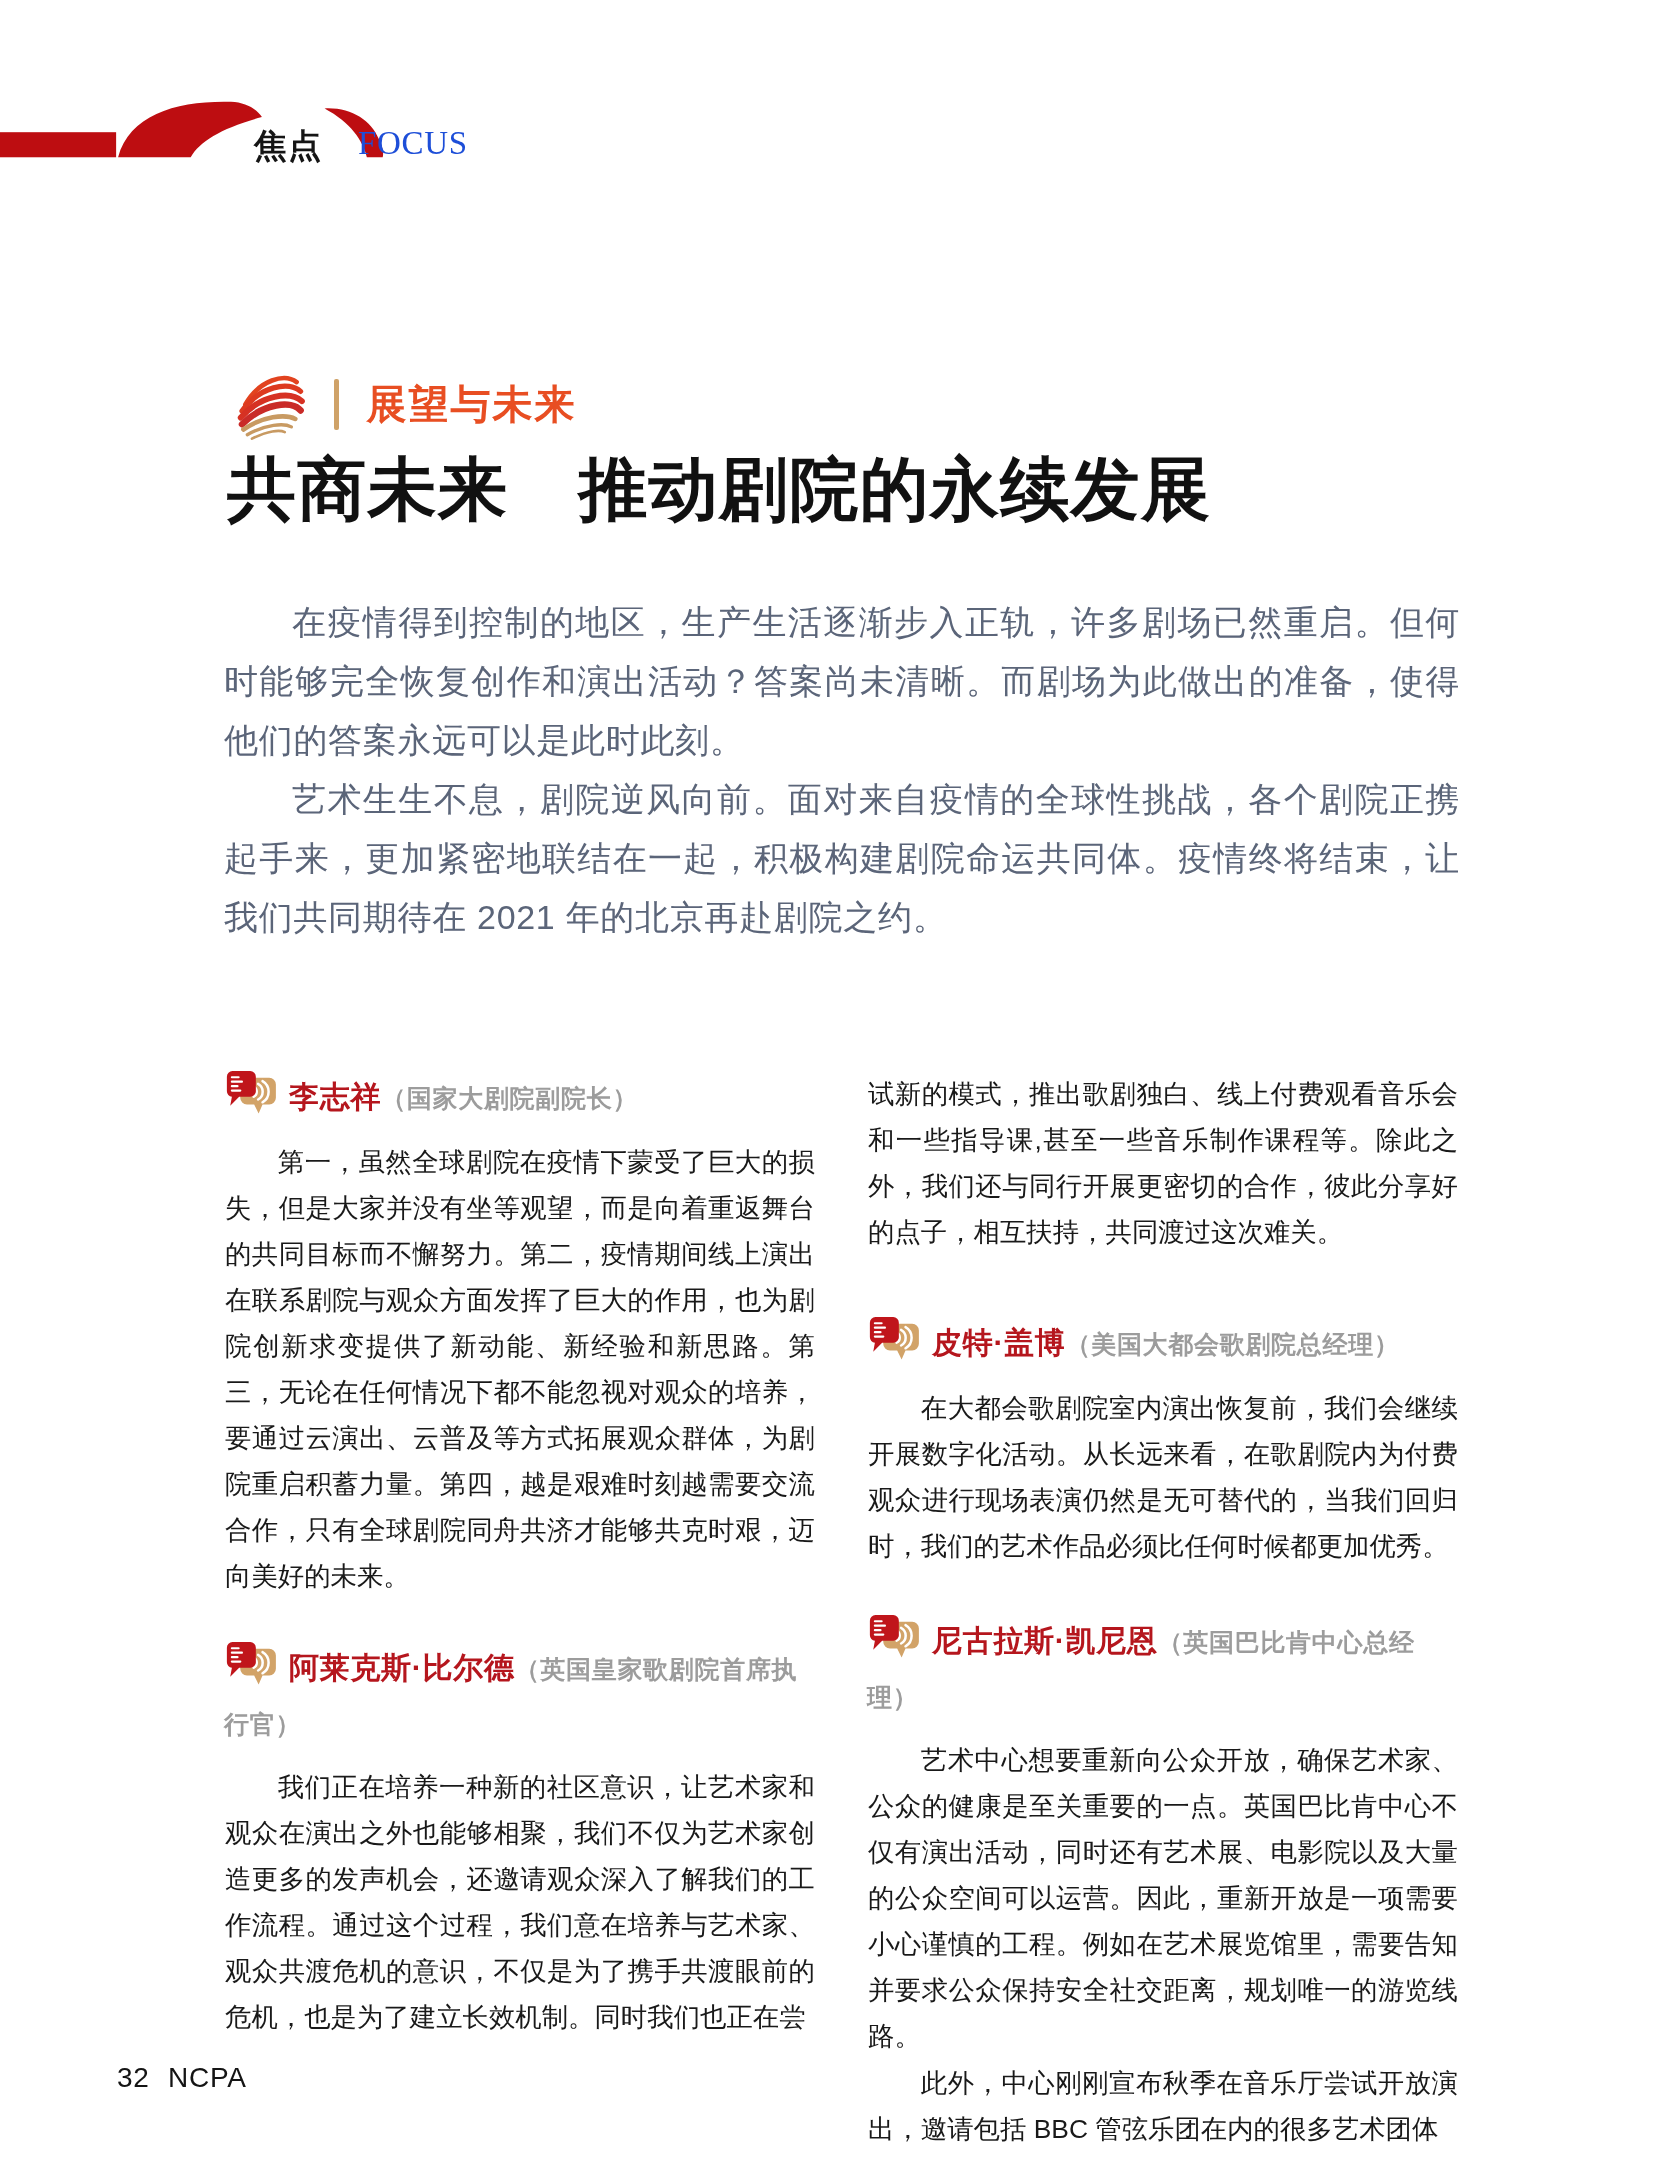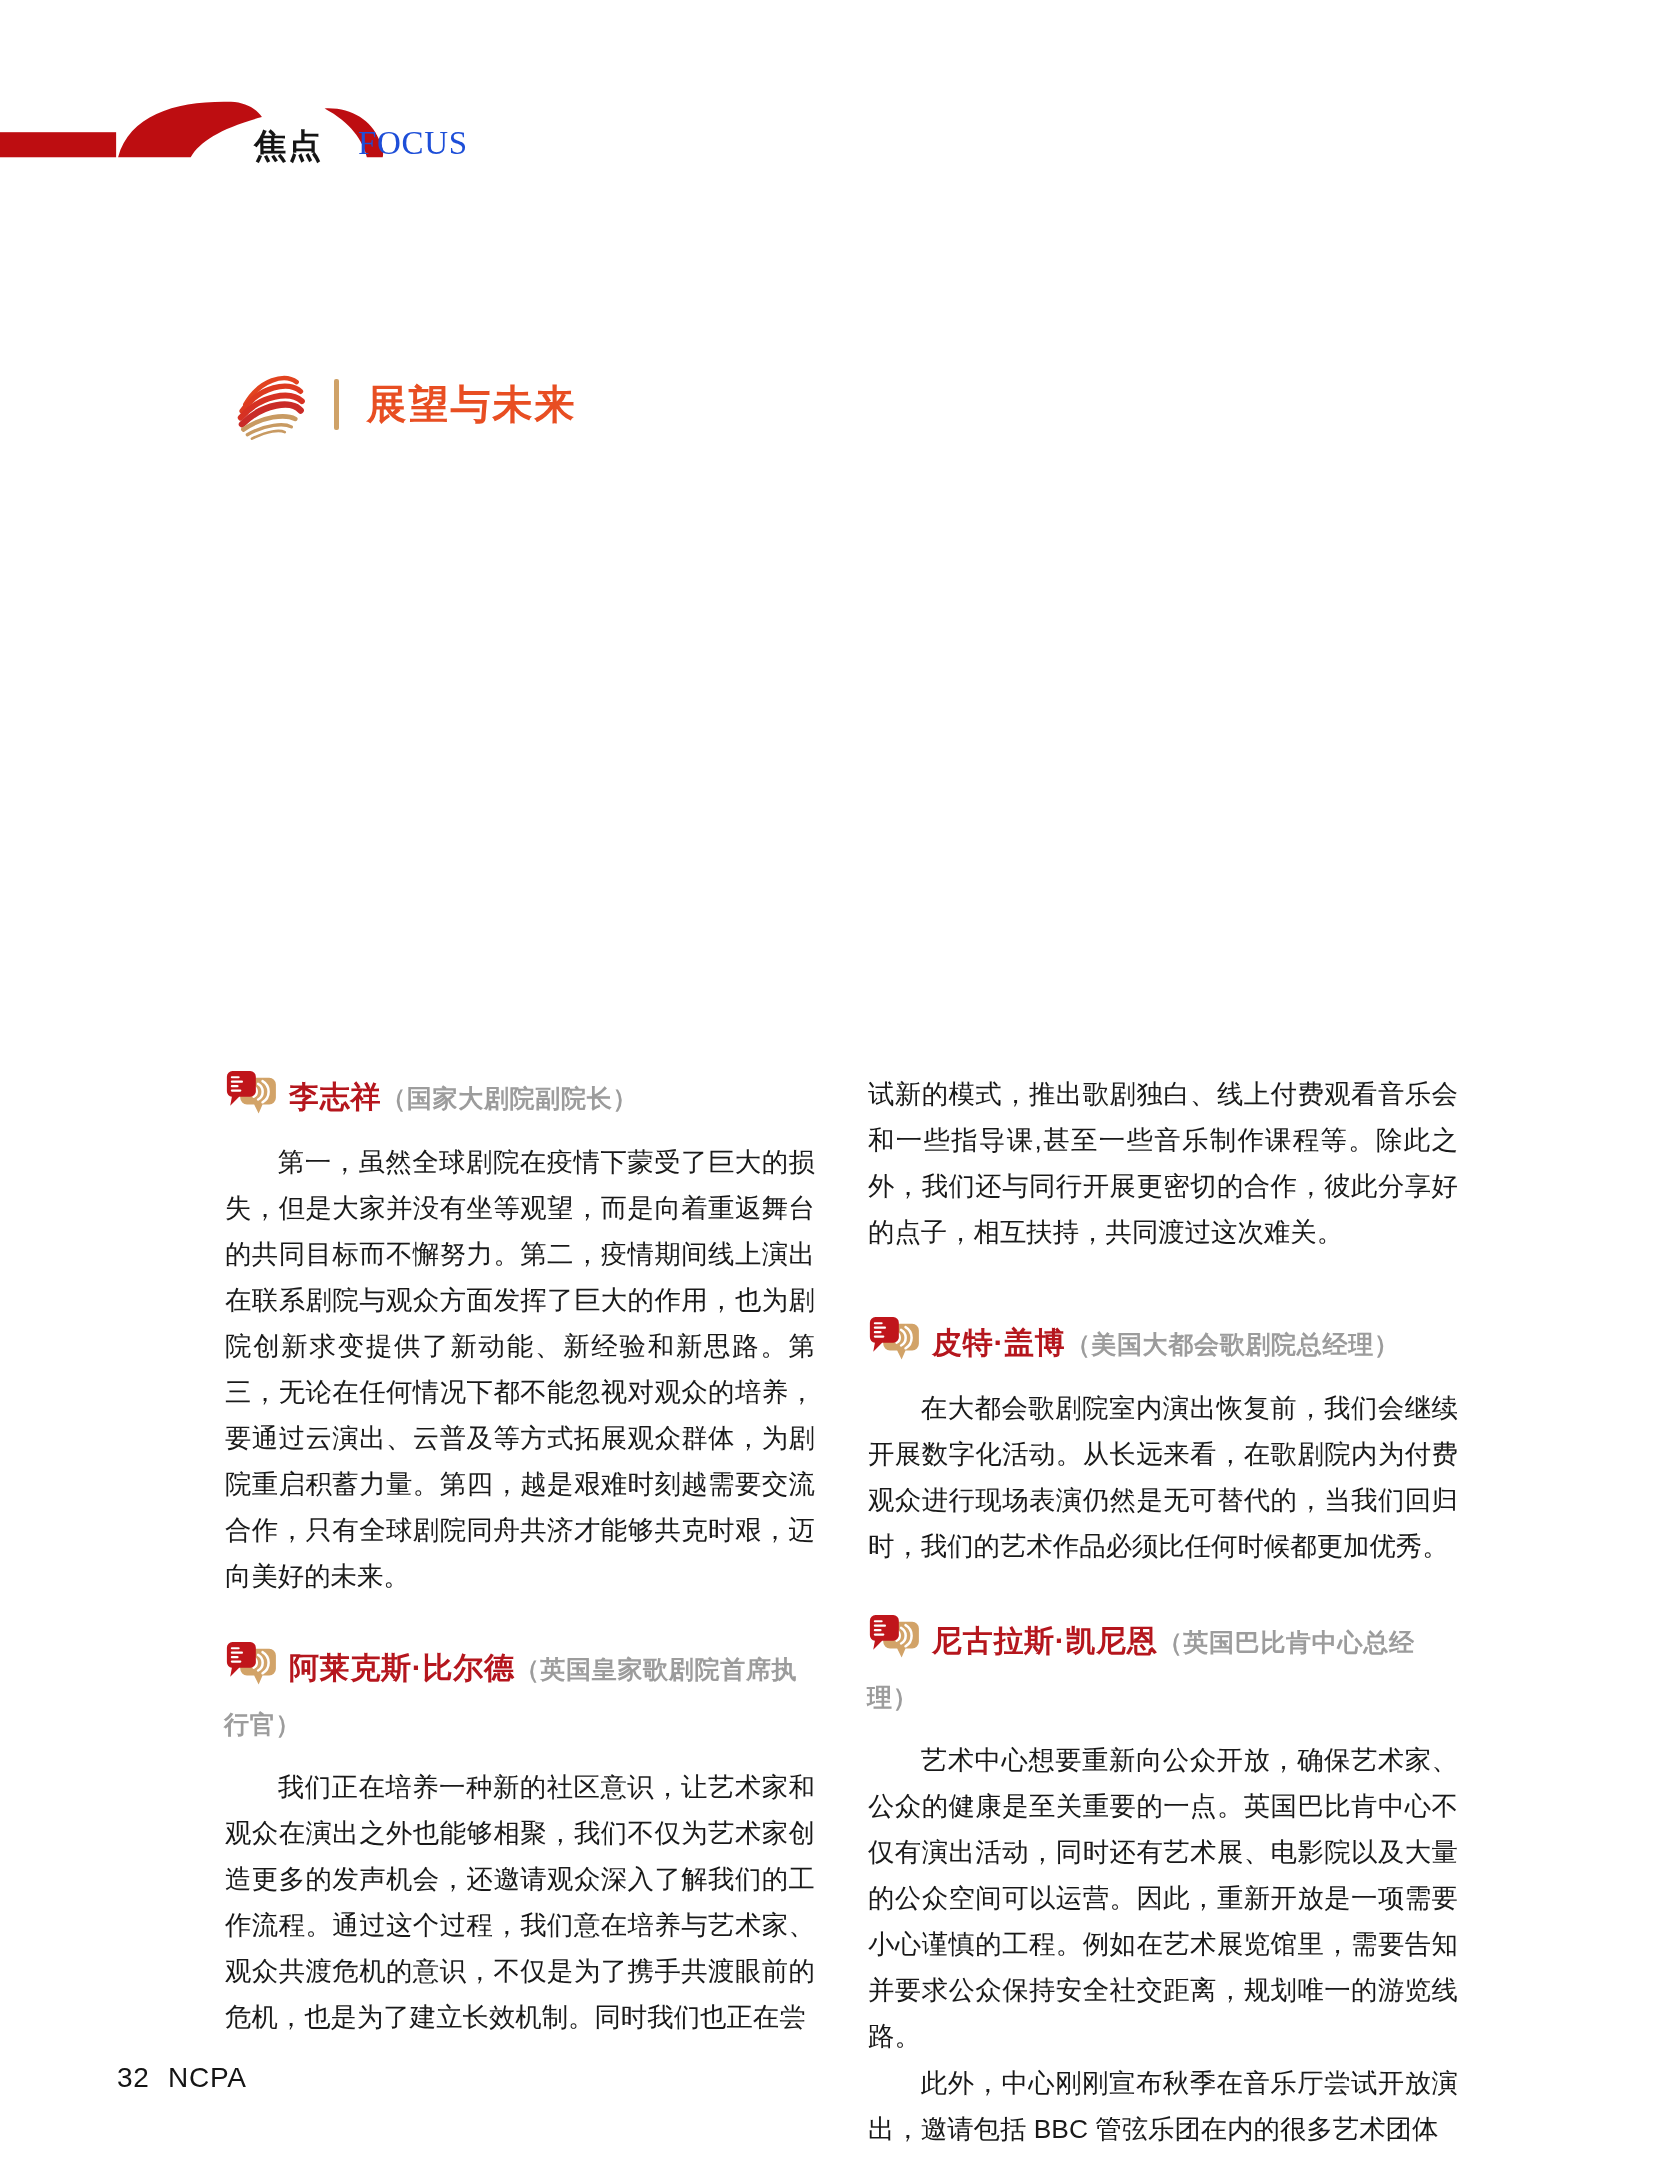--- a/index.html
+++ b/index.html
@@ -66,21 +66,26 @@
           <path d="M17,92 C46,72 81,68 96,76" stroke="#c89a62" stroke-width="7"></path>
           <path d="M23,100 C51,84 79,82 90,88" stroke="#c89a62" stroke-width="5"></path>
           <path d="M30,106 C54,94 72,92 80,96" stroke="#c89a62" stroke-width="4"></path>
         </g>
       </svg>
     </span>
     <span class="kicker-bar"></span>
     <span class="kicker-text">展望与未来</span>
   </div>
 
+  <h1 class="headline">共商未来　推动剧院的永续发展</h1>
 
+  <div class="intro">
+    <p>在疫情得到控制的地区，生产生活逐渐步入正轨，许多剧场已然重启。但何时能够完全恢复创作和演出活动？答案尚未清晰。而剧场为此做出的准备，使得他们的答案永远可以是此时此刻。</p>
+    <p>艺术生生不息，剧院逆风向前。面对来自疫情的全球性挑战，各个剧院正携起手来，更加紧密地联结在一起，积极构建剧院命运共同体。疫情终将结束，让我们共同期待在 2021 年的北京再赴剧院之约。</p>
+  </div>
 
   <div class="columns">
     <div class="col col-left" id="col-left">
         <div class="block">
           <div class="sp-header"><span class="bubble-icon"><svg viewBox="0 0 100 88">
                 <path fill="#d2a368" d="M40,14 h40 a12,12 0 0 1 12,12 v24 a12,12 0 0 1 -12,12 h-12 l-7,16 -8,-16 h-13 a12,12 0 0 1 -12,-12 v-24 a12,12 0 0 1 12,-12 z"></path>
                 <g stroke="#ffffff" stroke-width="4.5" fill="none" stroke-linecap="round">
                   <path d="M52,30 a10,10 0 0 1 0,18"></path>
                   <path d="M60,25 a16,16 0 0 1 0,28"></path>
                   <path d="M68,20 a22,22 0 0 1 0,38"></path>

